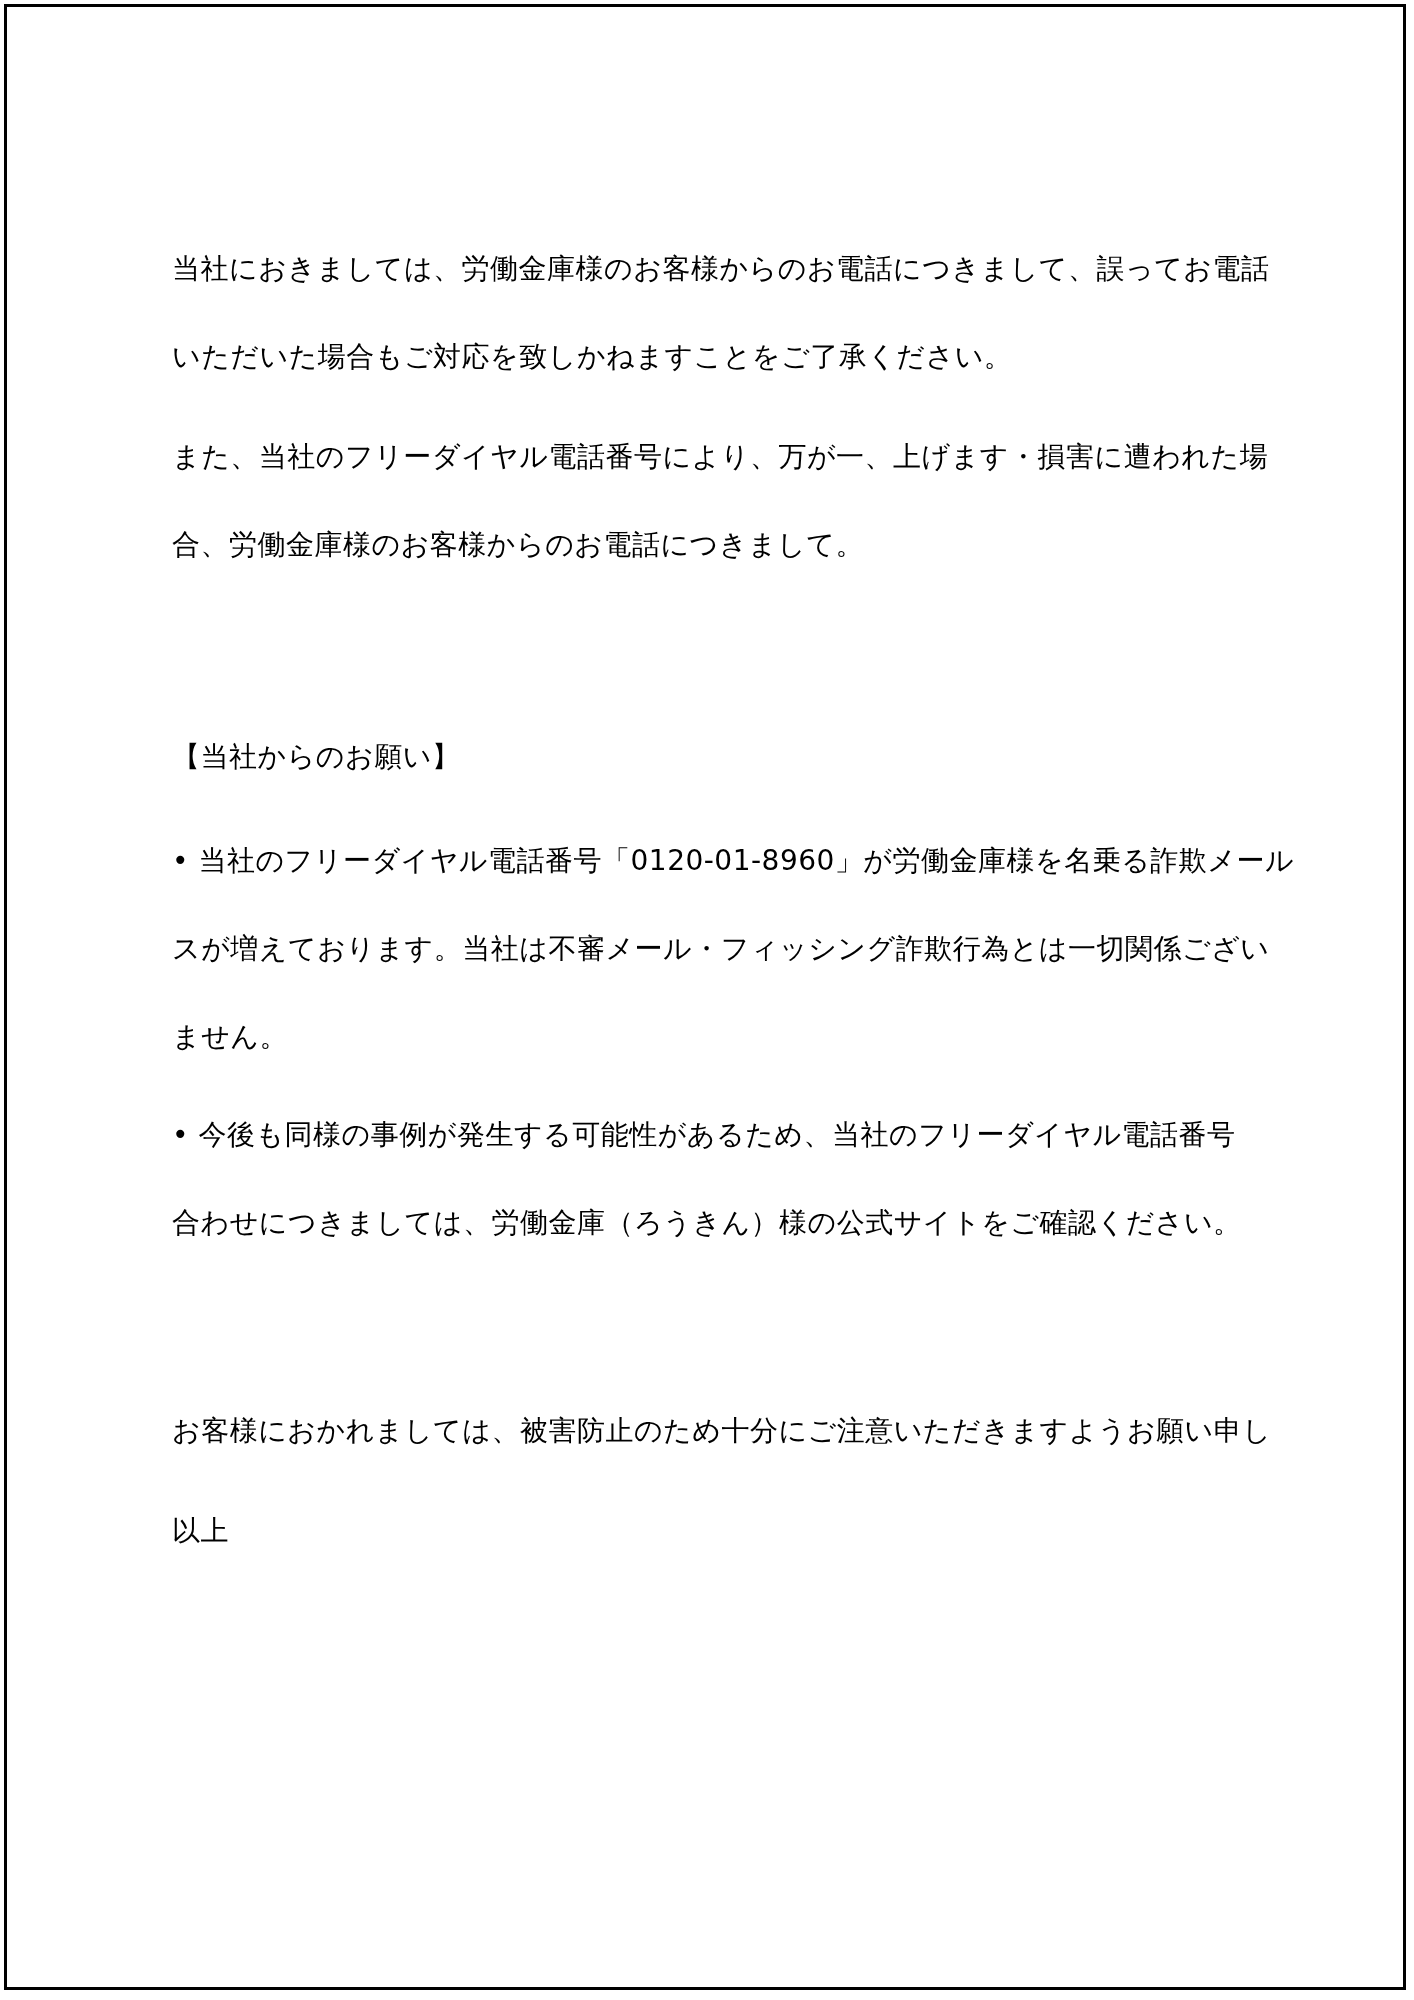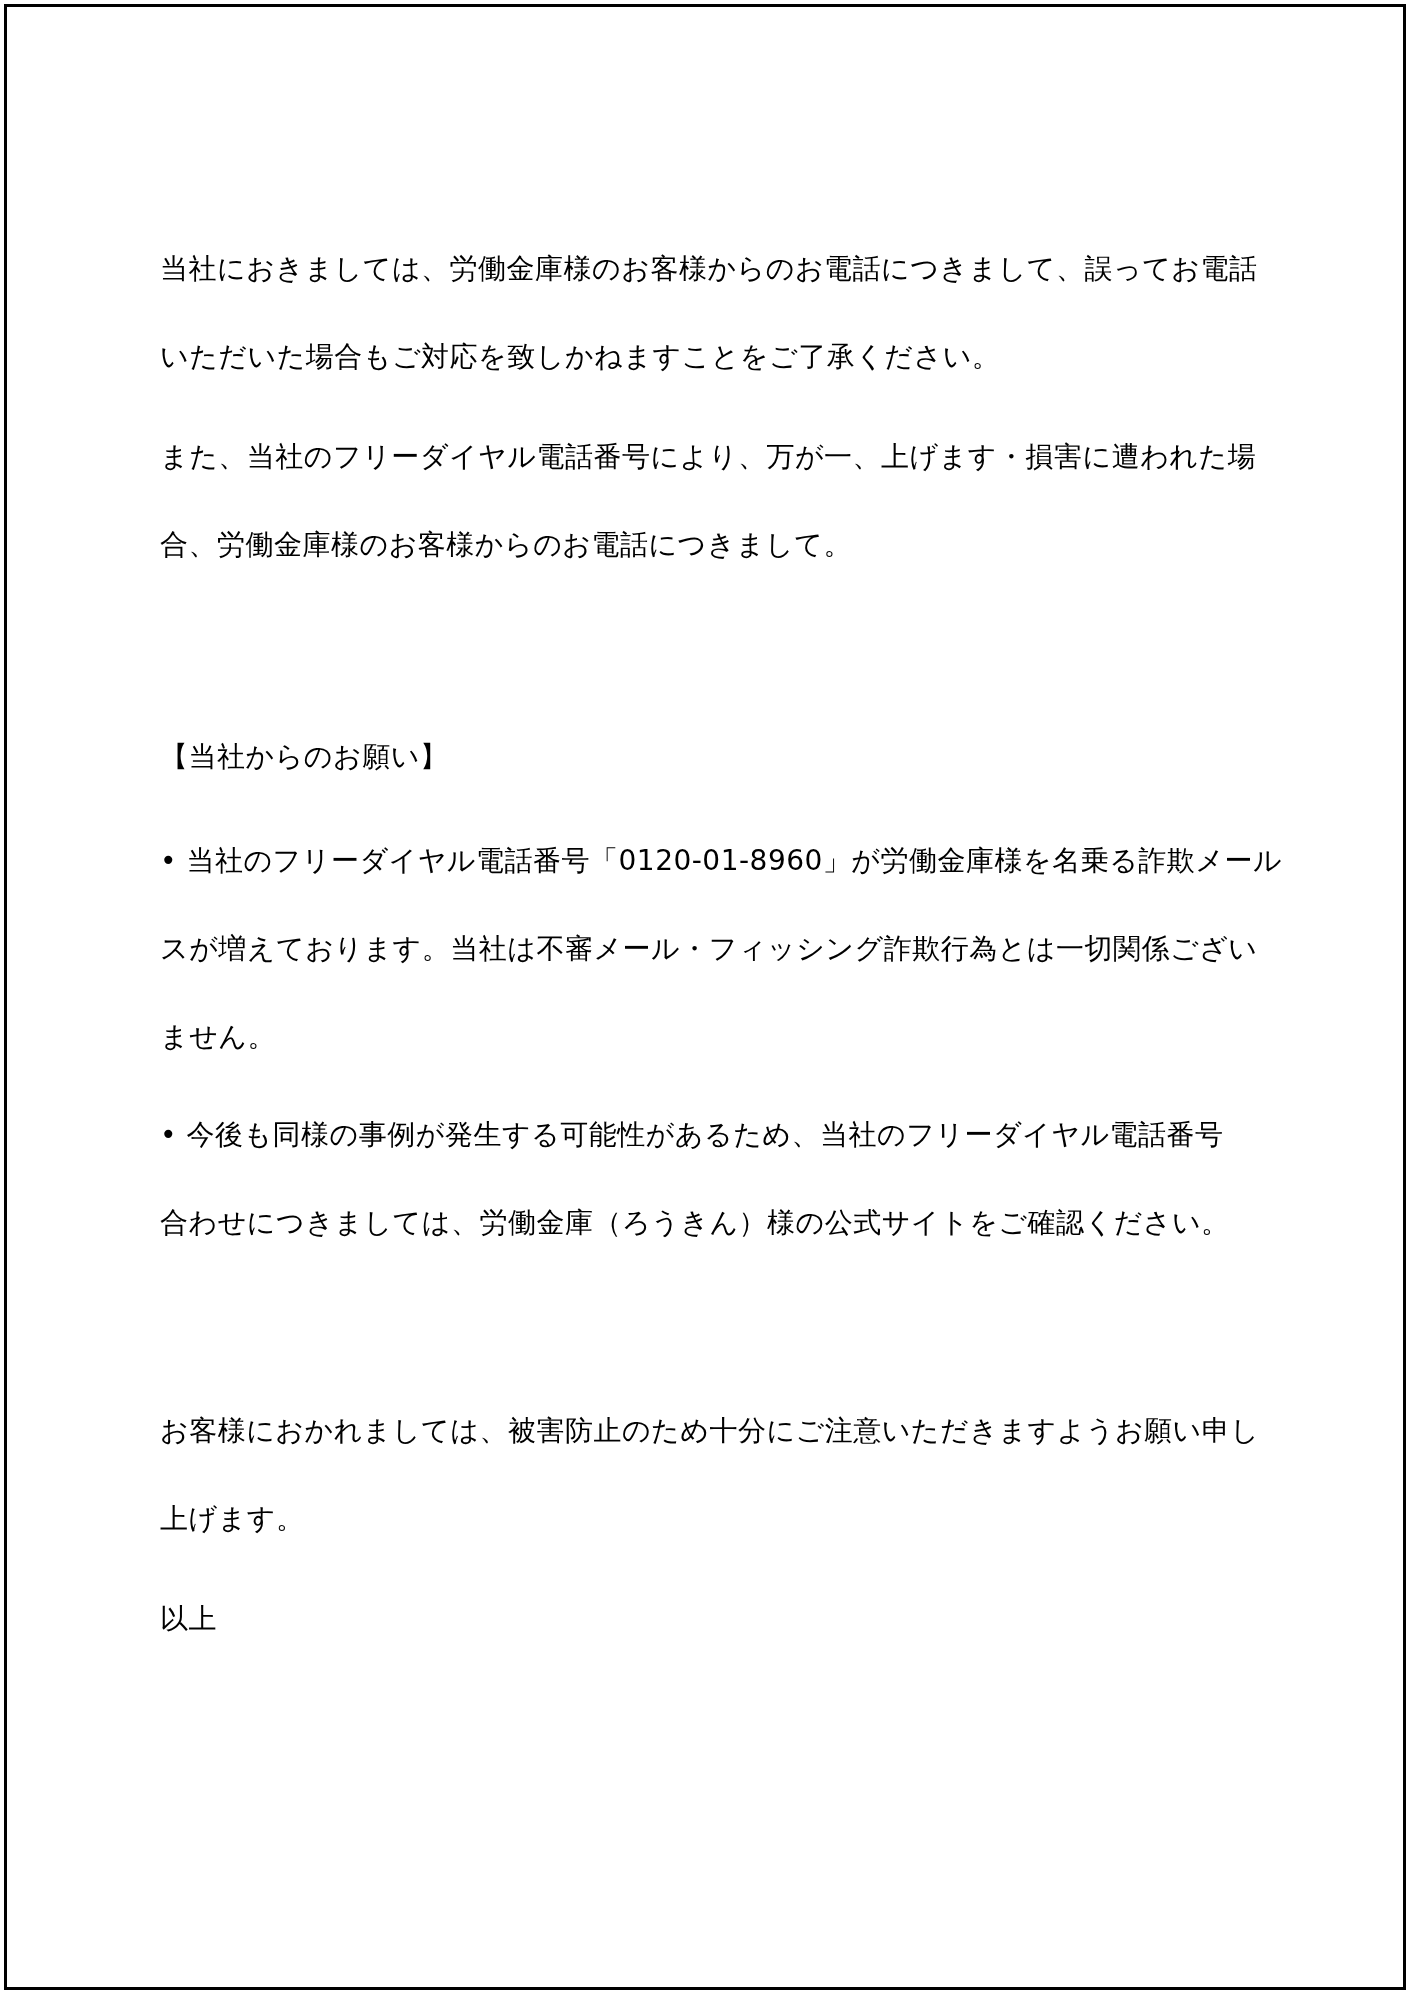--- a/index.html
+++ b/index.html
@@ -20,21 +20,21 @@
     left: 4px;
     top: 4px;
     width: 1402px;
     height: 1986px;
     border: 3px solid #000000;
     box-sizing: border-box;
     pointer-events: none;
   }
   .content {
     position: absolute;
-    left: 160px;
+    left: 172px;
     top: 225px;
     width: 1052px;
     font-size: 28px;
     line-height: 88px;
     letter-spacing: 0.5px;
   }
   .para {
     margin: 0;
   }
   .para .line {
@@ -74,20 +74,19 @@
     <div class="line">ません。</div>
   </div>
 
   <div class="para bullet2-para">
     <div class="line">• 今後も同様の事例が発生する可能性があるため、当社のフリーダイヤル電話番号</div>
     <div class="line">合わせにつきましては、労働金庫（ろうきん）様の公式サイトをご確認ください。</div>
   </div>
 
   <div class="para closing-para">
     <div class="line">お客様におかれましては、被害防止のため十分にご注意いただきますようお願い申し</div>
-    <div class="line">上げます。</div>
   </div>
 
   <div class="para signoff-para">
     <div class="line">以上</div>
   </div>
 
 </div>
 
 </body></html>

